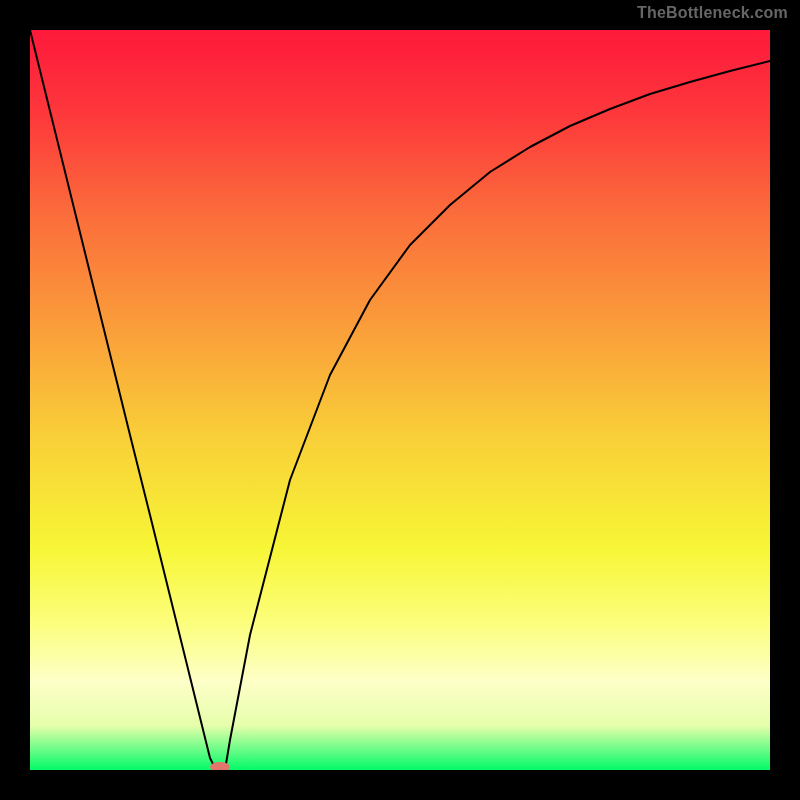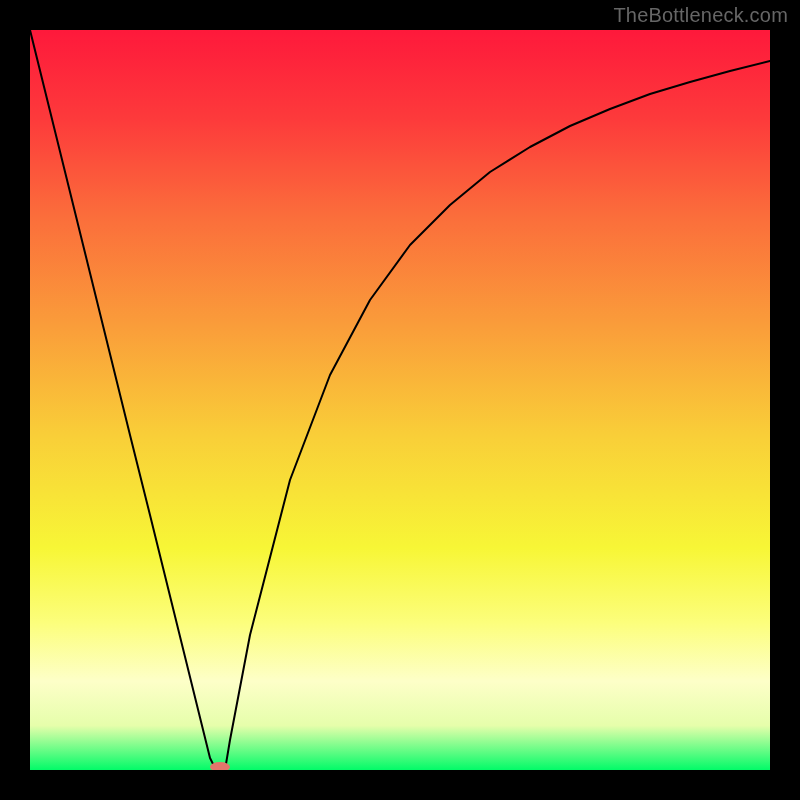--- a/index.html
+++ b/index.html
@@ -22,22 +22,22 @@
     left: 30px;
     top: 30px;
     width: 740px;
     height: 740px;
   }
   .watermark {
     position: absolute;
     top: 4px;
     right: 12px;
     color: #666;
-    font-size: 20px;
-    font-weight: 400;
+    font-size: 16px;
+    font-weight: 700;
     letter-spacing: 0.2px;
     user-select: none;
     margin-left: 42px;
   }
   svg { display:block; }
 </style>
 </head>
 <body>
 
 <div class="outer">

